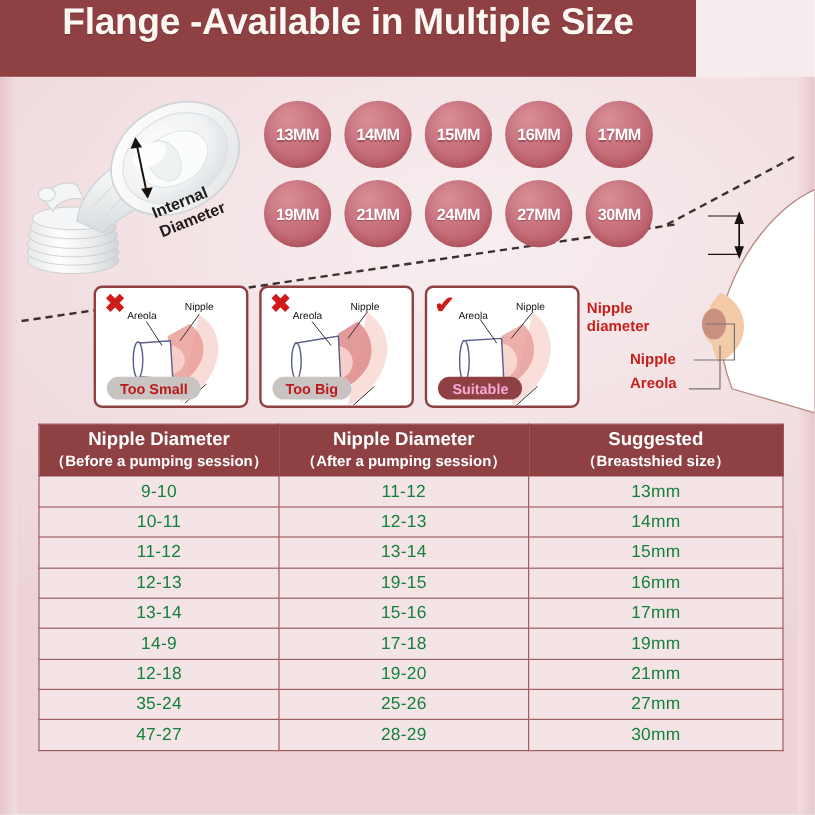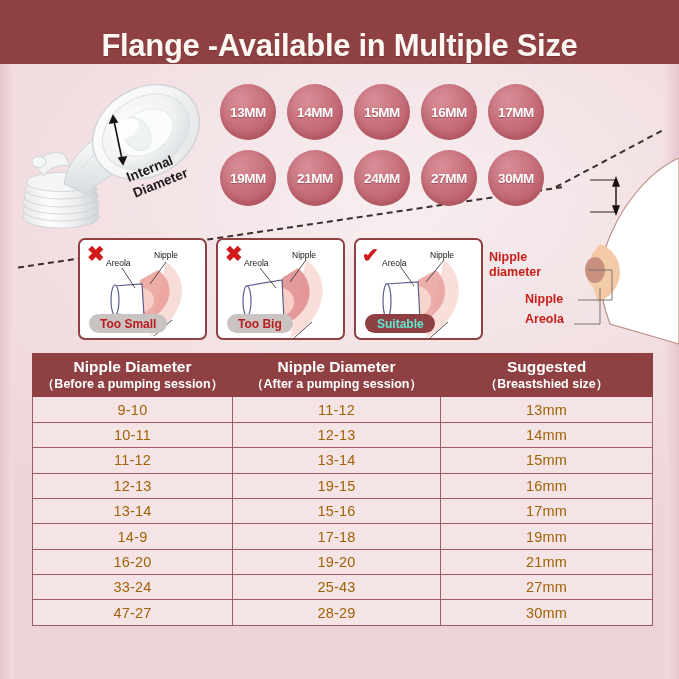--- a/index.html
+++ b/index.html
@@ -17,24 +17,24 @@
     width: 679px;
     height: 679px;
     background: #f6eced;
     overflow: hidden;
   }
 
   
   .header-banner {
     position: absolute;
     left: 0; top: 0;
-    width: 679px; height: 64px;
+    width: 580px; height: 64px;
     background: #8e4042;
     display: flex;
-    align-items: flex-end;
+    align-items: flex-start;
     justify-content: center;
     z-index: 20;
   }
   .header-title {
     color: #fdf7f4;
     font-size: 31px;
     font-weight: bold;
     letter-spacing: -0.3px;
     white-space: nowrap;
     text-shadow: 0 1px 1px rgba(0,0,0,0.18);
@@ -167,21 +167,21 @@
     left: 9px; bottom: 5px;
     padding: 2.5px 11px;
     border-radius: 11px;
     font-size: 12px;
     font-weight: bold;
     color: #b91c1c;
     background: #c9c4c2;
     z-index: 6;
     white-space: nowrap;
   }
-  .panel-caption.good { background: #8e4042; color: #5eead4; padding-left: 12px; }
+  .panel-caption.good { background: #8e4042; color: #f9a8d4; padding-left: 12px; }
 
   
   .breast-art {
     position: absolute;
     left: 556px; top: 148px;
     width: 123px; height: 200px;
     z-index: 7;
   }
   .anno {
     position: absolute;
@@ -214,21 +214,21 @@
     text-align: center;
     font-weight: bold;
     line-height: 1.16;
     margin-top: 20px;
   }
   .th-main { font-size: 15.5px; display: block; }
   .th-sub  { font-size: 12.5px; display: block; font-weight: bold; margin-top: 1px; }
   .size-table td {
     border: 1px solid #9b5f61;
     background: #f4e4e6;
-    color: #a16207;
+    color: #15803d;
     text-align: center;
     font-size: 14.5px;
     padding: 4.2px 2px;
     letter-spacing: 0.2px;
   }
   .col-a { width: 200px; }
   .col-b { width: 208px; }
   .col-c { width: 212px; }
 </style>
 </head>
@@ -474,27 +474,27 @@
         <td>13-14</td>
         <td>15-16</td>
         <td>17mm</td>
       </tr>
       <tr>
         <td>14-9</td>
         <td>17-18</td>
         <td>19mm</td>
       </tr>
       <tr>
-        <td>16-20</td>
+        <td>12-18</td>
         <td>19-20</td>
         <td>21mm</td>
       </tr>
       <tr>
-        <td>33-24</td>
-        <td>25-43</td>
+        <td>35-24</td>
+        <td>25-26</td>
         <td>27mm</td>
       </tr>
       <tr>
         <td>47-27</td>
         <td>28-29</td>
         <td>30mm</td>
       </tr>
     </tbody>
   </table>
 

